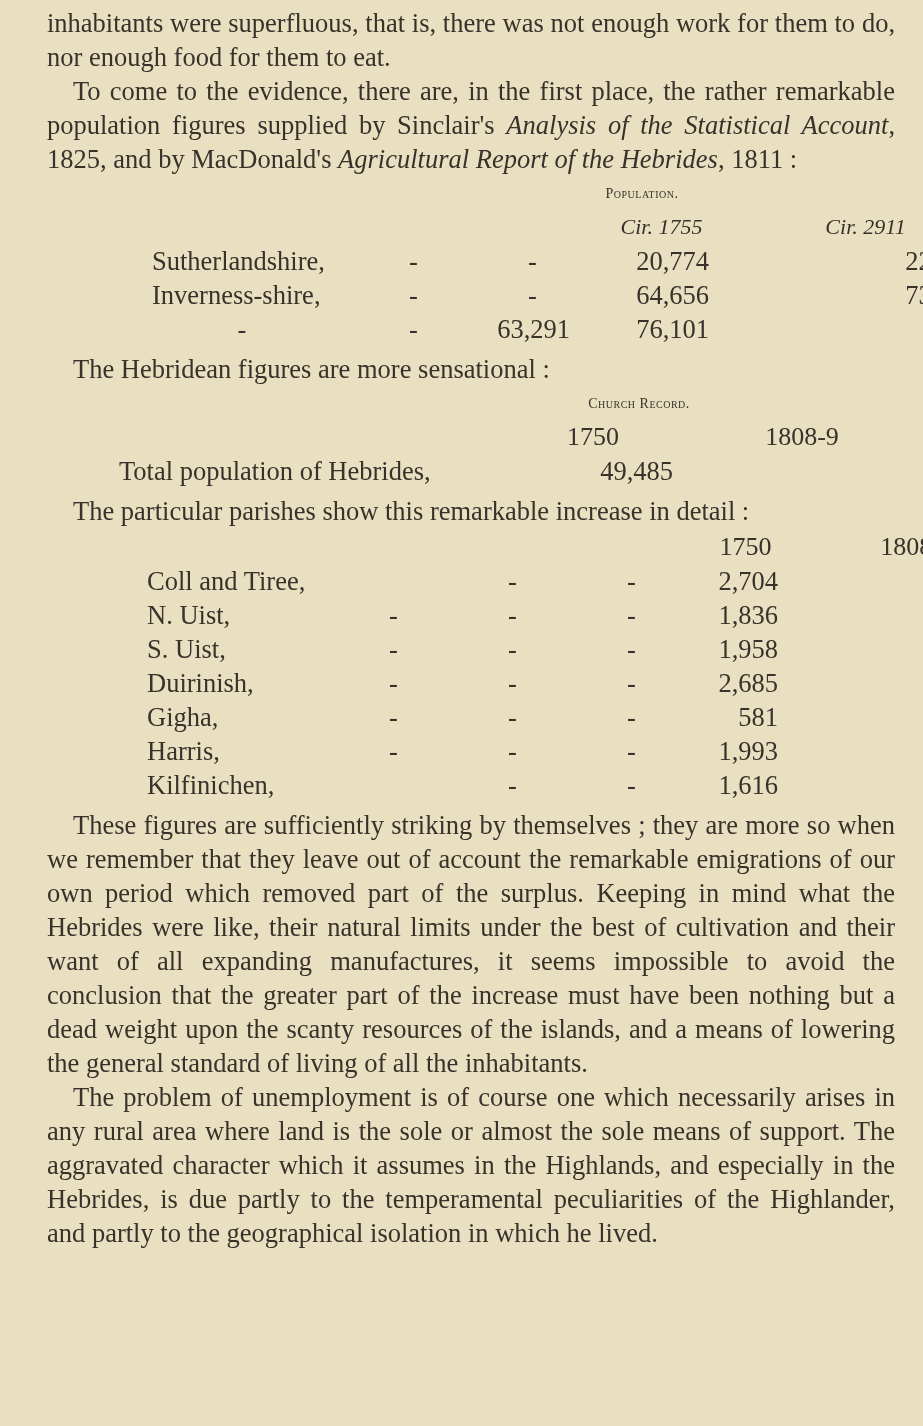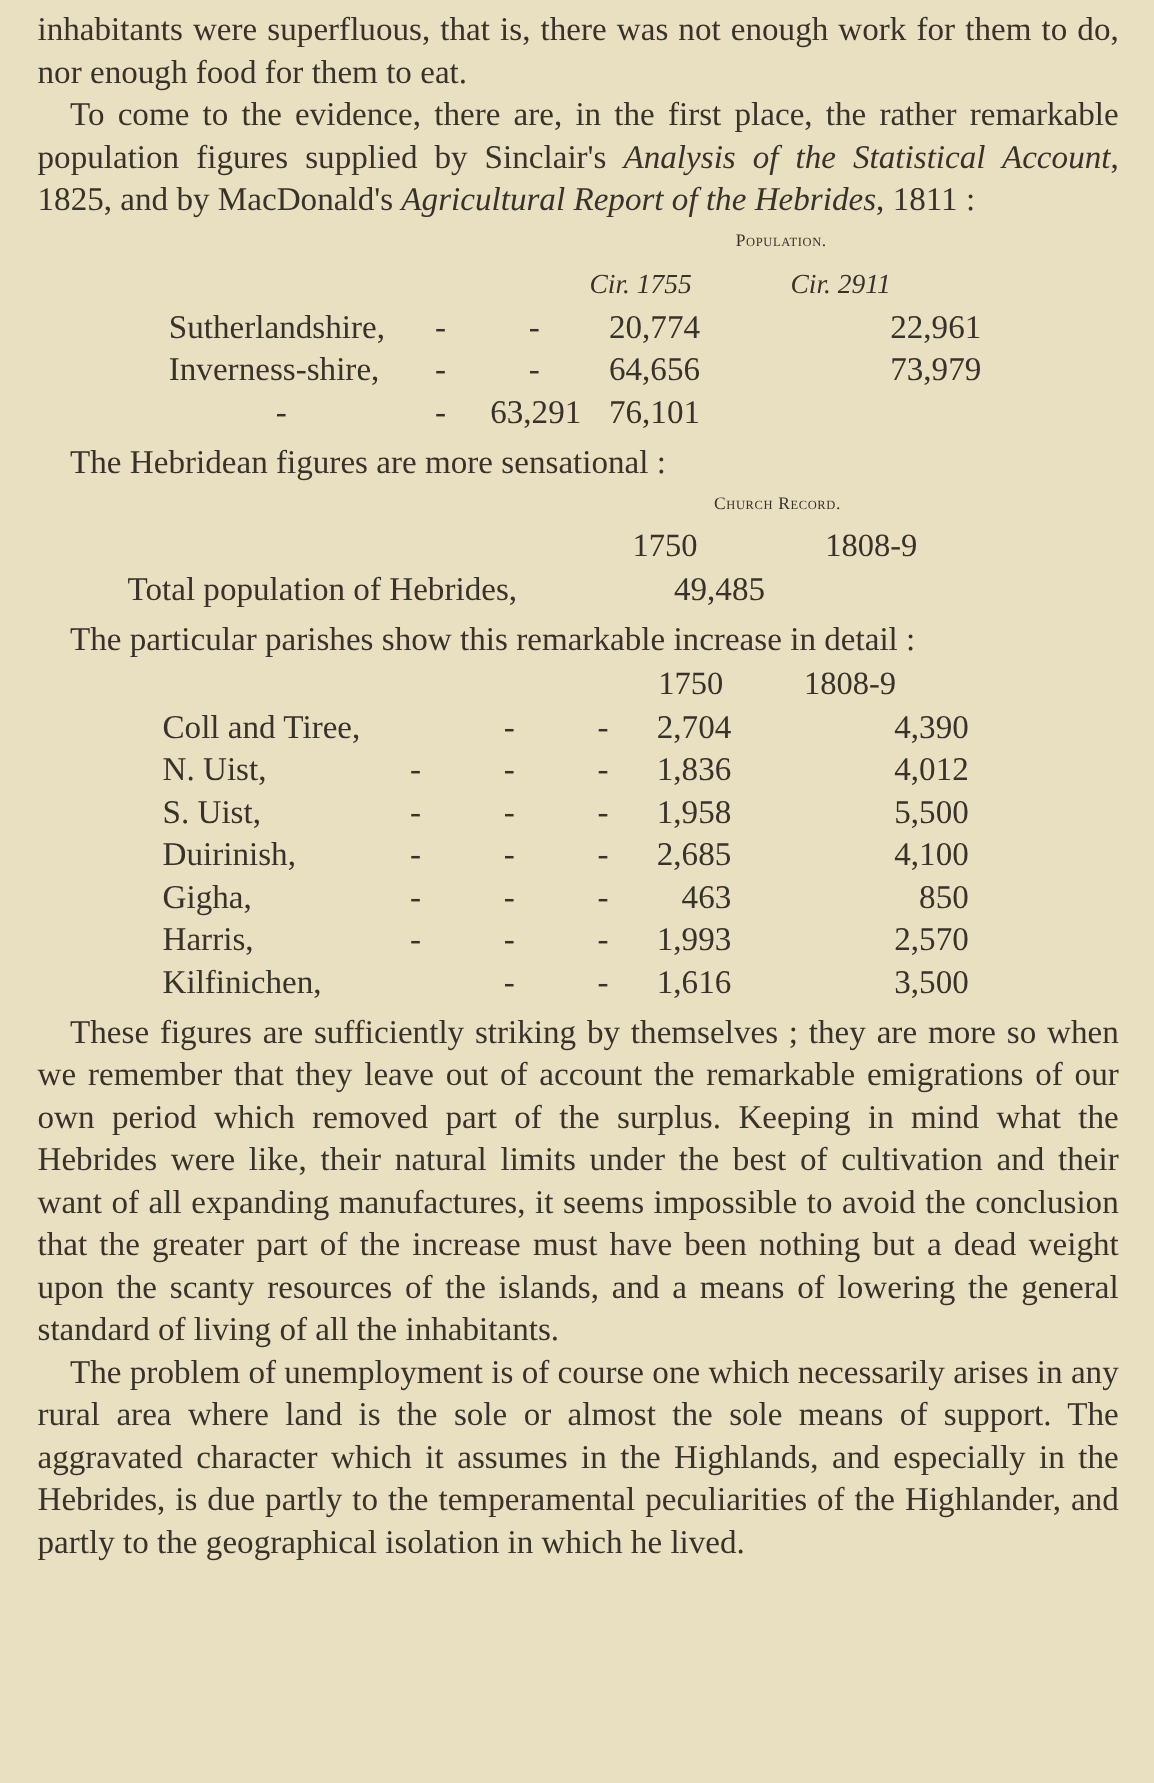--- a/index.html
+++ b/index.html
@@ -5,38 +5,38 @@
   html, body { margin: 0; padding: 0; }
   body {
     width: 923px;
     height: 1426px;
     overflow: hidden;
     background: #e9e0c2;
     color: #38322a;
     font-family: "Liberation Serif", serif;
   }
   .page {
-    padding: 6px 28px 0 30px;
+    padding: 6px 28px 0 47px;
     font-size: 26.5px;
     line-height: 34px;
   }
   p { margin: 0; text-align: justify; }
   p.indent { text-indent: 26px; }
   .it { font-style: italic; }
 
   
   .ptable { margin: 2px 0 6px 0; }
   .t-title {
     font-variant: small-caps;
     font-size: 14px;
     letter-spacing: 0.5px;
     text-align: center;
     line-height: 32px;
   }
-  .trow { display: grid; line-height: 34px; }
+  .trow { display: grid; line-height: 34px; gap: 44px; }
   .c-label { white-space: nowrap; }
   .c-dash { text-align: center; }
   .c-num { text-align: right; }
   .c-hnum { font-size: 26px; text-align: center; }
   .c-hnum.it { font-size: 22px; }
 
   
   .t1 { margin-left: 105px; }
   .t1 .trow { grid-template-columns: 180px 75px 75px 95px 225px; }
   .t1 .t-title { margin-left: 330px; width: 320px; }
@@ -146,21 +146,21 @@
       <span class="c-dash">-</span>
       <span class="c-dash">-</span>
       <span class="c-num">2,685</span>
       <span class="c-num">4,100</span>
     </div>
     <div class="trow">
       <span class="c-label">Gigha,</span>
       <span class="c-dash">-</span>
       <span class="c-dash">-</span>
       <span class="c-dash">-</span>
-      <span class="c-num">463</span>
+      <span class="c-num">581</span>
       <span class="c-num">850</span>
     </div>
     <div class="trow">
       <span class="c-label">Harris,</span>
       <span class="c-dash">-</span>
       <span class="c-dash">-</span>
       <span class="c-dash">-</span>
       <span class="c-num">1,993</span>
       <span class="c-num">2,570</span>
     </div>

